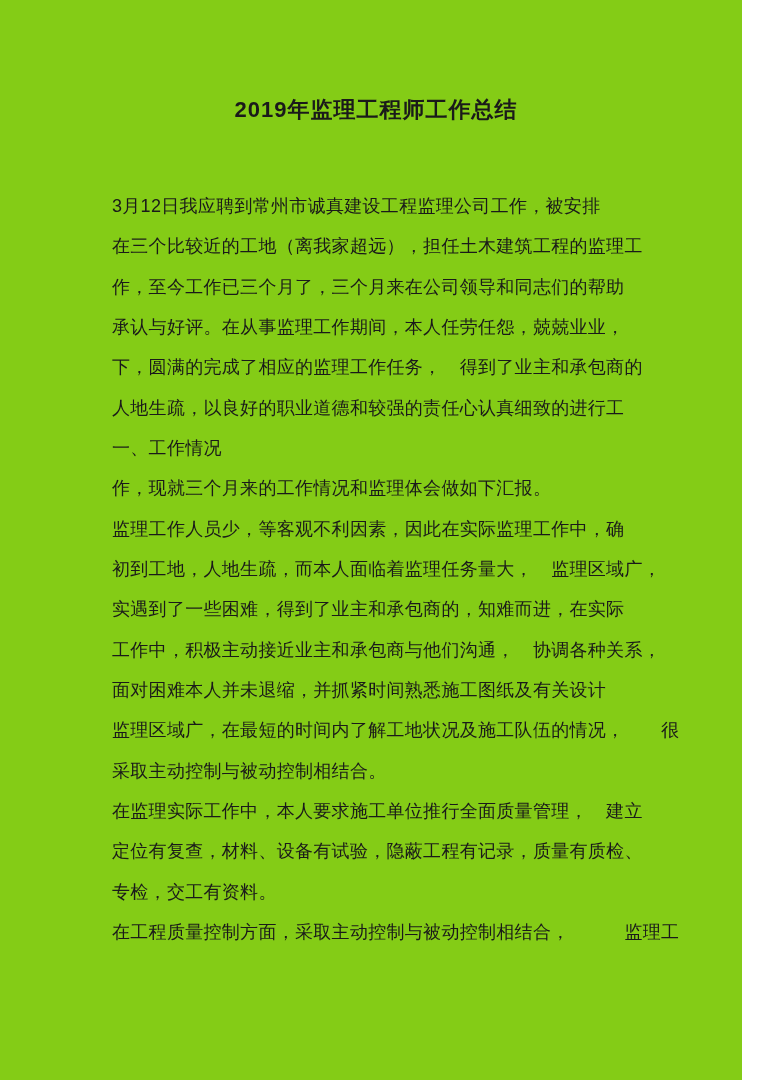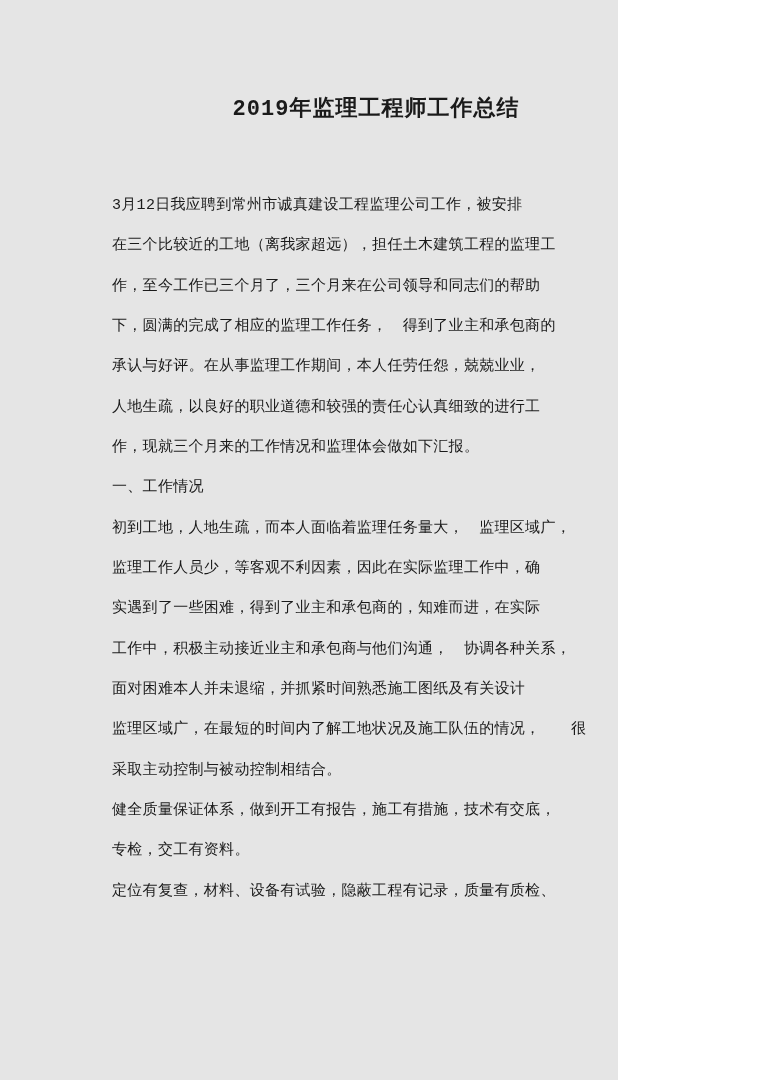--- a/index.html
+++ b/index.html
@@ -2,25 +2,25 @@
 <html><head>
 <meta charset="utf-8">
 <style>
   html, body {
     margin: 0;
     padding: 0;
     background: #ffffff;
   }
   .page {
     position: relative;
-    width: 618px;
+    width: 742px;
     height: 1080px;
-    background: #e5e5e5;
+    background: #84cc16;
     overflow: hidden;
-    font-family: Liberation Mono, monospace;
+    font-family: Liberation Sans, sans-serif;
     color: #1a1a1a;
   }
   .doc-title {
     position: absolute;
     top: 97px;
     left: 112px;
     width: 528px;
     text-align: center;
     font-size: 22px;
     line-height: 26px;
@@ -30,43 +30,44 @@
   }
   .doc-body {
     position: absolute;
     top: 186px;
     left: 112px;
     width: 540px;
   }
   .doc-body .line {
     height: 40.33px;
     line-height: 40.33px;
-    font-size: 15px;
+    font-size: 18px;
     letter-spacing: 0.3px;
     white-space: nowrap;
   }
 </style>
 </head>
 <body>
 
 <div class="page">
   <div class="doc-title">2019年监理工程师工作总结</div>
   <div class="doc-body">
       <div class="line">3月12日我应聘到常州市诚真建设工程监理公司工作，被安排</div>
       <div class="line">在三个比较近的工地（离我家超远），担任土木建筑工程的监理工</div>
       <div class="line">作，至今工作已三个月了，三个月来在公司领导和同志们的帮助</div>
+      <div class="line">承认与好评。在从事监理工作期间，本人任劳任怨，兢兢业业，</div>
       <div class="line">下，圆满的完成了相应的监理工作任务，　得到了业主和承包商的</div>
-      <div class="line">承认与好评。在从事监理工作期间，本人任劳任怨，兢兢业业，</div>
       <div class="line">人地生疏，以良好的职业道德和较强的责任心认真细致的进行工</div>
+      <div class="line">一、工作情况</div>
       <div class="line">作，现就三个月来的工作情况和监理体会做如下汇报。</div>
-      <div class="line">一、工作情况</div>
+      <div class="line">监理工作人员少，等客观不利因素，因此在实际监理工作中，确</div>
       <div class="line">初到工地，人地生疏，而本人面临着监理任务量大，　监理区域广，</div>
-      <div class="line">监理工作人员少，等客观不利因素，因此在实际监理工作中，确</div>
       <div class="line">实遇到了一些困难，得到了业主和承包商的，知难而进，在实际</div>
       <div class="line">工作中，积极主动接近业主和承包商与他们沟通，　协调各种关系，</div>
       <div class="line">面对困难本人并未退缩，并抓紧时间熟悉施工图纸及有关设计</div>
       <div class="line">监理区域广，在最短的时间内了解工地状况及施工队伍的情况，　　很</div>
       <div class="line">采取主动控制与被动控制相结合。</div>
-      <div class="line">健全质量保证体系，做到开工有报告，施工有措施，技术有交底，</div>
+      <div class="line">在监理实际工作中，本人要求施工单位推行全面质量管理，　建立</div>
+      <div class="line">定位有复查，材料、设备有试验，隐蔽工程有记录，质量有质检、</div>
       <div class="line">专检，交工有资料。</div>
-      <div class="line">定位有复查，材料、设备有试验，隐蔽工程有记录，质量有质检、</div>
+      <div class="line">在工程质量控制方面，采取主动控制与被动控制相结合，　　　监理工</div>
     </div>
 </div>
 
 </body></html>

